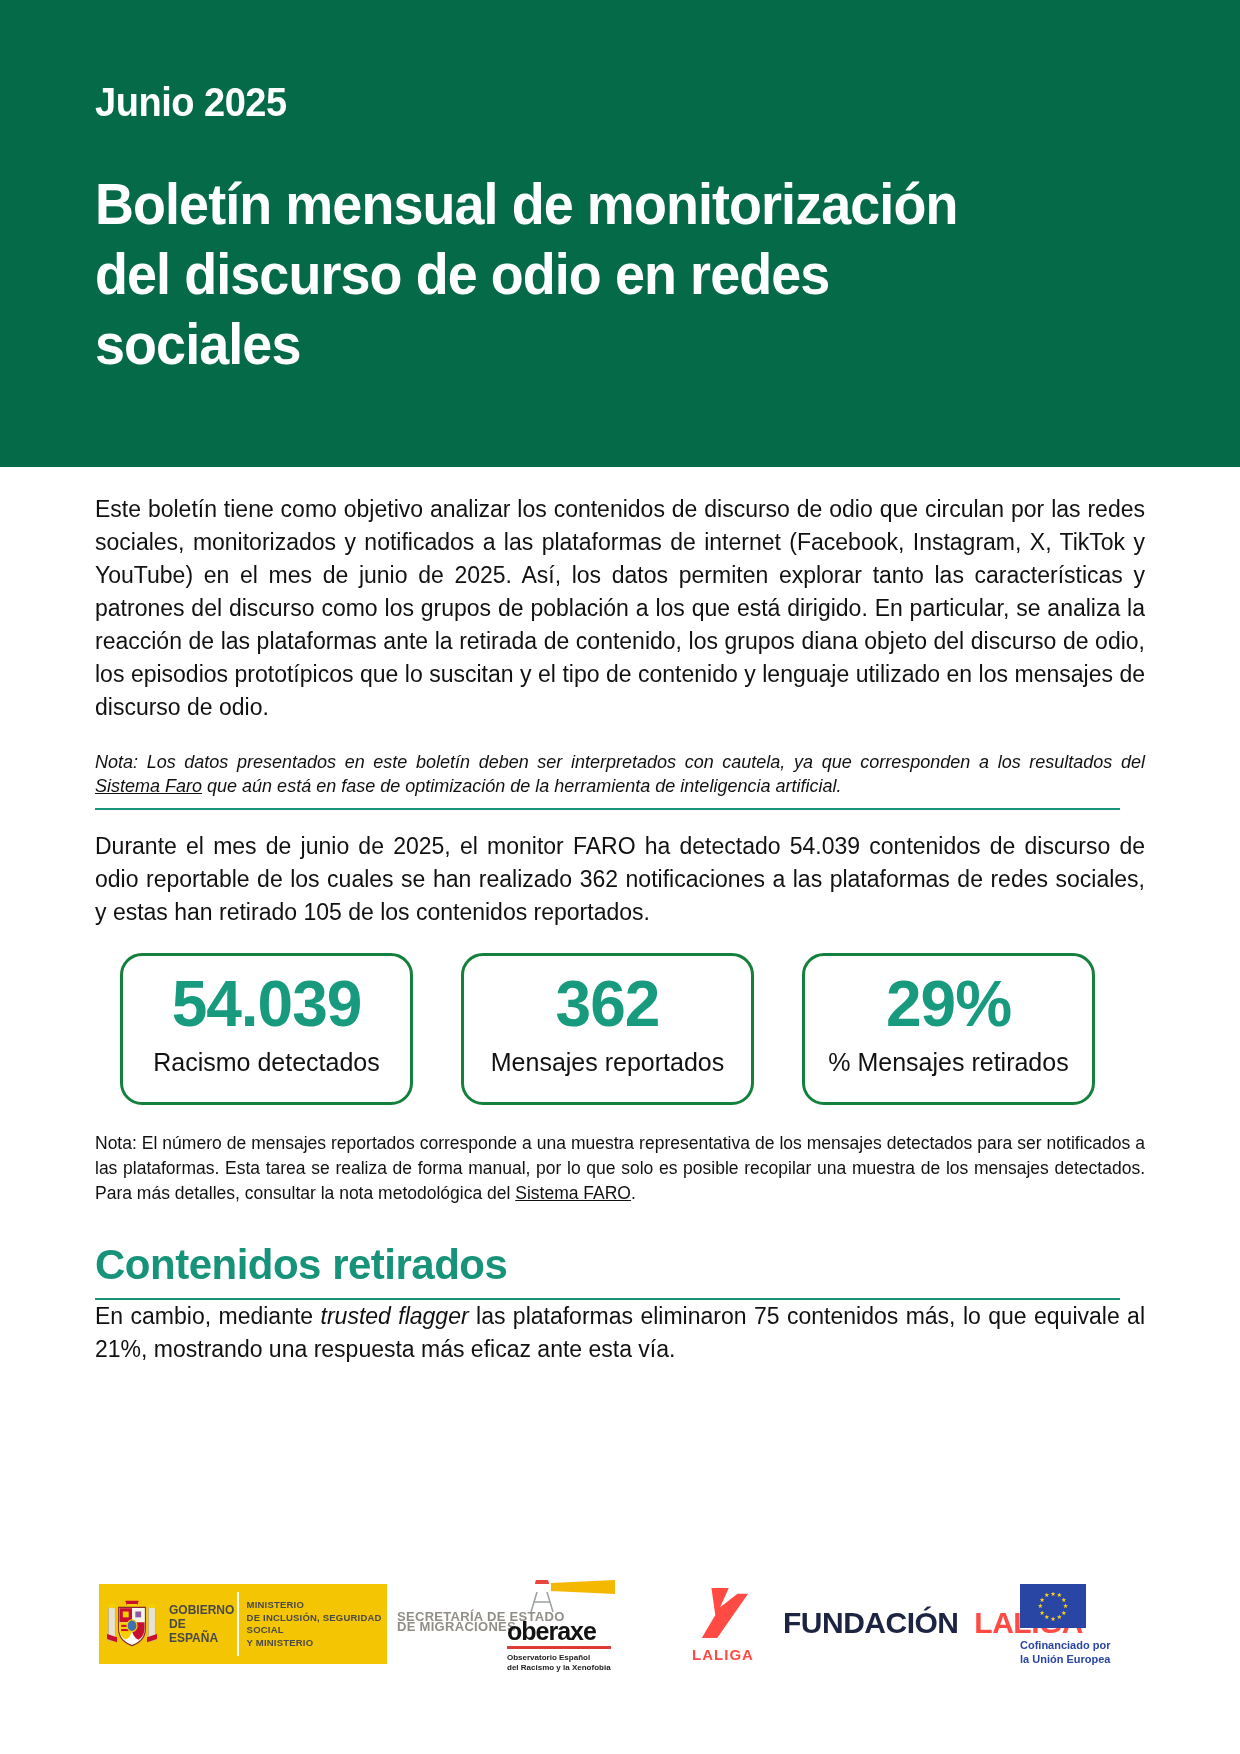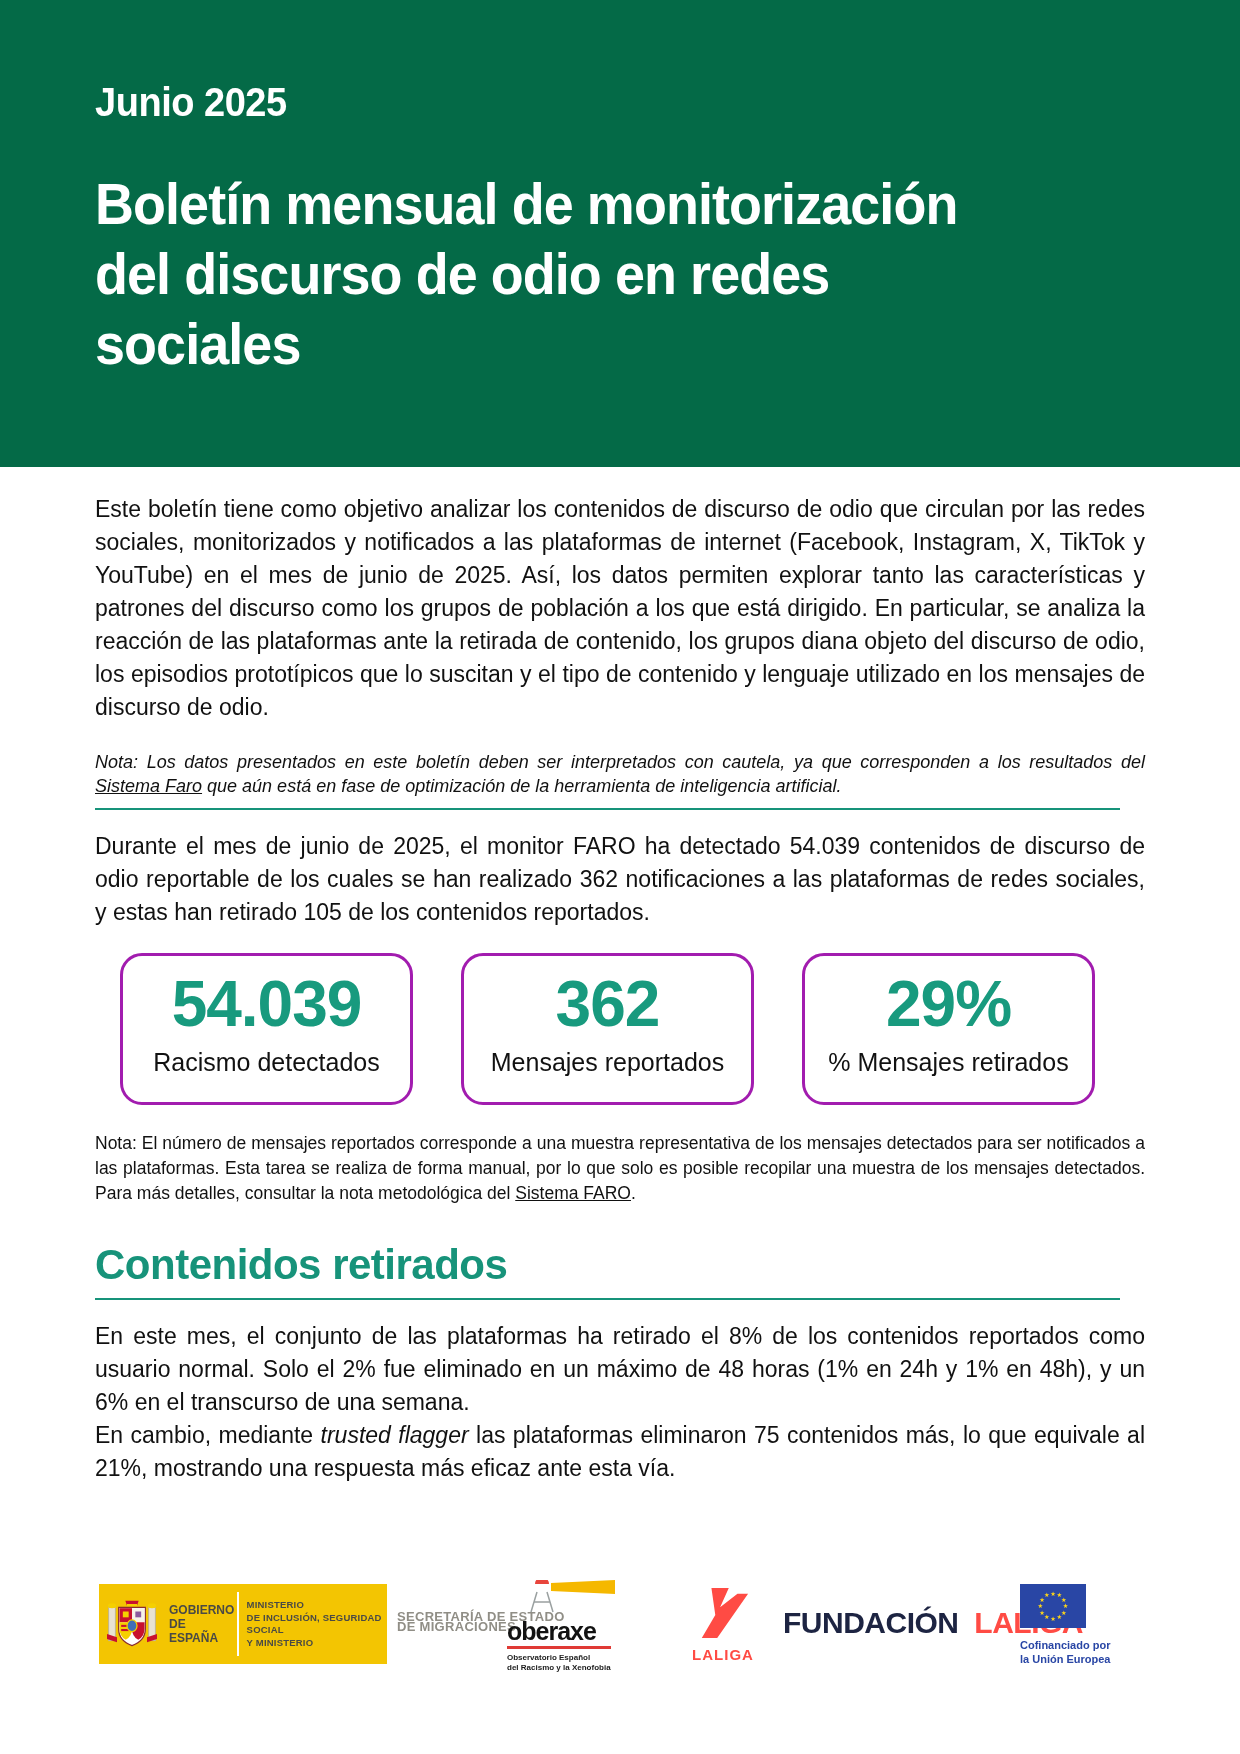--- a/index.html
+++ b/index.html
@@ -90,21 +90,21 @@
   
   .stats-row {
     margin-top:24px;
     display:flex;
     gap:48px;
     padding:0 25px;
   }
   .stat-card {
     flex:0 0 293px;
     height:152px;
-    border:3px solid #a21caf;
+    border:3px solid #15803d;
     border-radius:22px;
     text-align:center;
     padding-top:12px;
     background:#ffffff;
   }
   .stat-value {
     color:#189a7e;
     font-size:64px;
     line-height:72px;
     font-weight:bold;
@@ -217,21 +217,20 @@
         <div class="stat-value">29%</div>
         <div class="stat-label">% Mensajes retirados</div>
       </div>
     </div>
 
     <p class="small-note small-note2"><span>Nota: El número de mensajes reportados corresponde a una muestra representativa de los mensajes detectados para ser notificados a las plataformas. Esta tarea se realiza de forma manual, por lo que solo es posible recopilar una muestra de los mensajes detectados. Para más detalles, consultar la nota metodológica del </span><span class="link-u">Sistema FARO</span><span>.</span></p>
 
     <h2 class="section-heading">Contenidos retirados</h2>
     <hr class="heading-rule">
 
-    <p class="body-par">En este mes, el conjunto de las plataformas ha retirado el 8% de los contenidos reportados como usuario normal. Solo el 2% fue eliminado en un máximo de 48 horas (1% en 24h y 1% en 48h), y un 6% en el transcurso de una semana.</p>
     <p class="body-par tight"><span>En cambio, mediante </span><em>trusted flagger</em><span> las plataformas eliminaron 75 contenidos más, lo que equivale al 21%, mostrando una respuesta más eficaz ante esta vía.</span></p>
 
   </main>
 
   <footer class="footer">
 
     <div class="gov-block">
       <svg class="escudo" viewBox="0 0 60 64" width="50" height="54">
         <rect x="2" y="12" width="8" height="40" fill="#e8e2d2" stroke="#b9b09a" stroke-width="1"></rect>
         <rect x="50" y="12" width="8" height="40" fill="#e8e2d2" stroke="#b9b09a" stroke-width="1"></rect>

